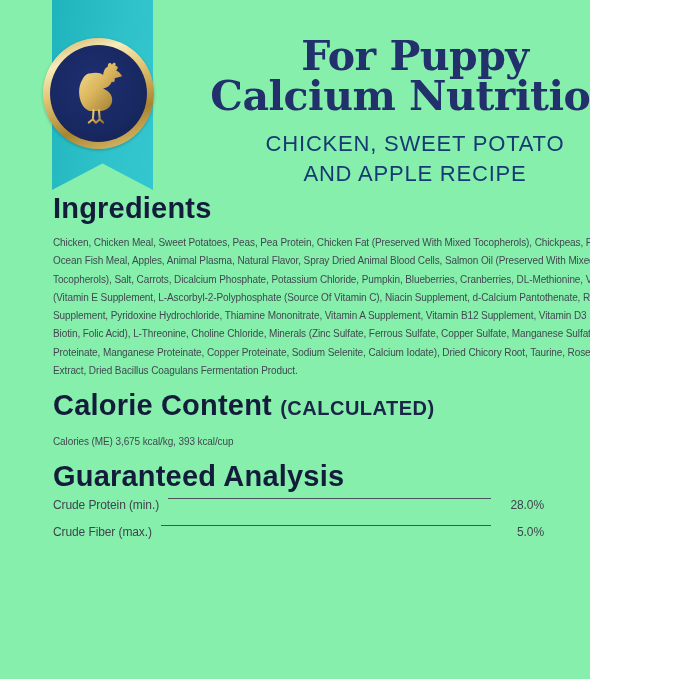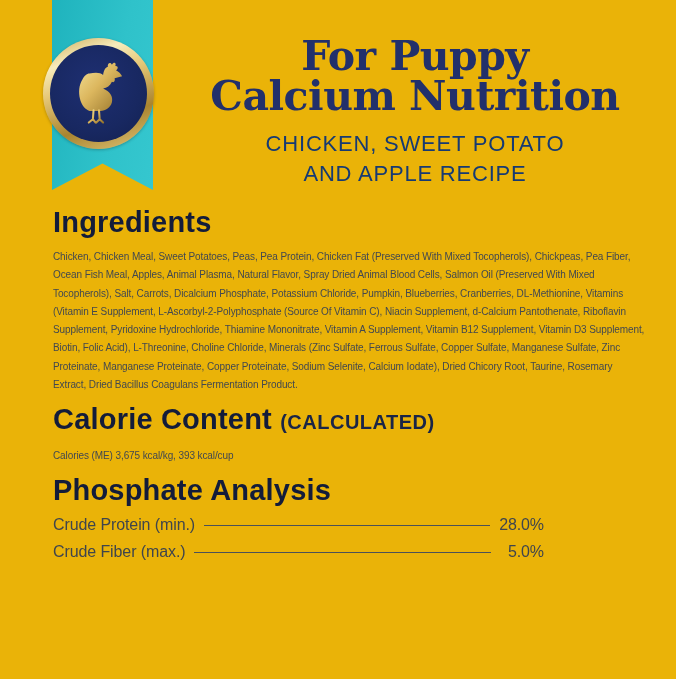--- a/index.html
+++ b/index.html
@@ -1,20 +1,20 @@
 <!DOCTYPE html>
 <html><head>
 <meta charset="utf-8">
 <style>
   html, body { margin: 0; padding: 0; }
   .page {
     position: relative;
-    width: 676px;
+    width: 590px;
     height: 679px;
-    background: #eab308;
+    background: #86efac;
     overflow: hidden;
     font-family: "Liberation Sans", sans-serif;
   }
 
   
   .ribbon {
     position: absolute;
     left: 52px; top: 0;
     width: 101px; height: 190px;
     background: linear-gradient(100deg, #1fb3bd 0%, #2fc2ca 60%, #35c7cf 100%);
@@ -58,21 +58,21 @@
     font-weight: normal;
     font-size: 22px;
     line-height: 30px;
     letter-spacing: 0.8px;
     color: #163a73;
   }
 
   
   .content {
     position: absolute;
-    left: 53px; top: 206px;
+    left: 53px; top: 192px;
     width: 592px;
   }
   .section-heading {
     font-weight: bold;
     font-size: 29px;
     line-height: 33px;
     color: #131c3a;
     letter-spacing: 0.2px;
     margin: 0;
   }
@@ -88,23 +88,23 @@
     line-height: 18.3px;
     color: #424850;
     letter-spacing: -0.1px;
   }
   .calorie-section { margin-top: 9px; }
   .calorie-line { margin-top: 8px; }
   .analysis-section { margin-top: 8px; }
   .ga-rows { width: 491px; margin-top: 5px; }
   .ga-row {
     display: flex;
-    align-items: center;
+    align-items: flex-start;
     height: 27px;
-    font-size: 16px;
+    font-size: 12px;
     color: #3f454d;
     letter-spacing: -0.1px;
   }
   .ga-label { white-space: nowrap; }
   .ga-leader {
     flex: 1;
     height: 0;
     border-top: 1.6px solid #4b5158;
     margin: 0 9px;
   }
@@ -148,21 +148,21 @@
 
     <div class="calorie-section">
       <h2 class="section-heading">
         <span>Calorie Content</span>
         <span class="heading-suffix">(CALCULATED)</span>
       </h2>
       <p class="body-text calorie-line">Calories (ME) 3,675 kcal/kg, 393 kcal/cup</p>
     </div>
 
     <div class="analysis-section">
-      <h2 class="section-heading">Phosphate Analysis</h2>
+      <h2 class="section-heading">Guaranteed Analysis</h2>
       <div class="ga-rows">
         <div class="ga-row">
           <span class="ga-label">Crude Protein (min.)</span>
           <span class="ga-leader"></span>
           <span class="ga-value">28.0%</span>
         </div>
         <div class="ga-row">
           <span class="ga-label">Crude Fiber (max.)</span>
           <span class="ga-leader"></span>
           <span class="ga-value">5.0%</span>

